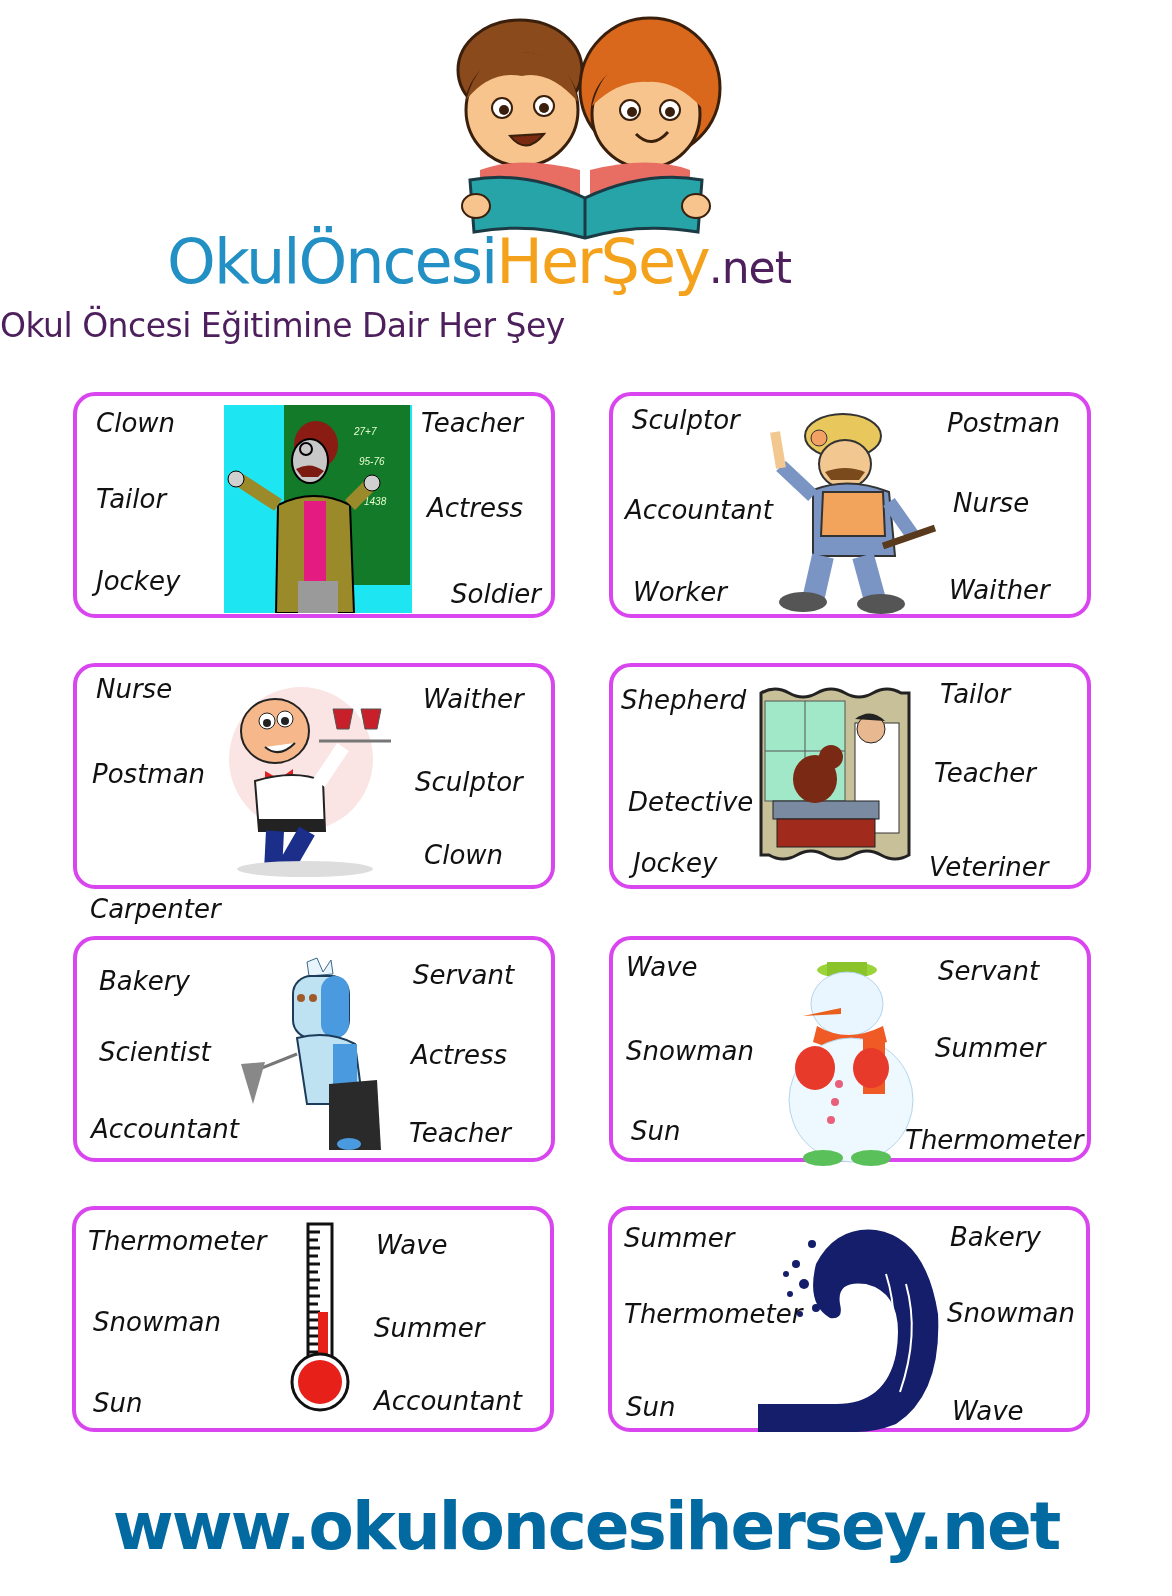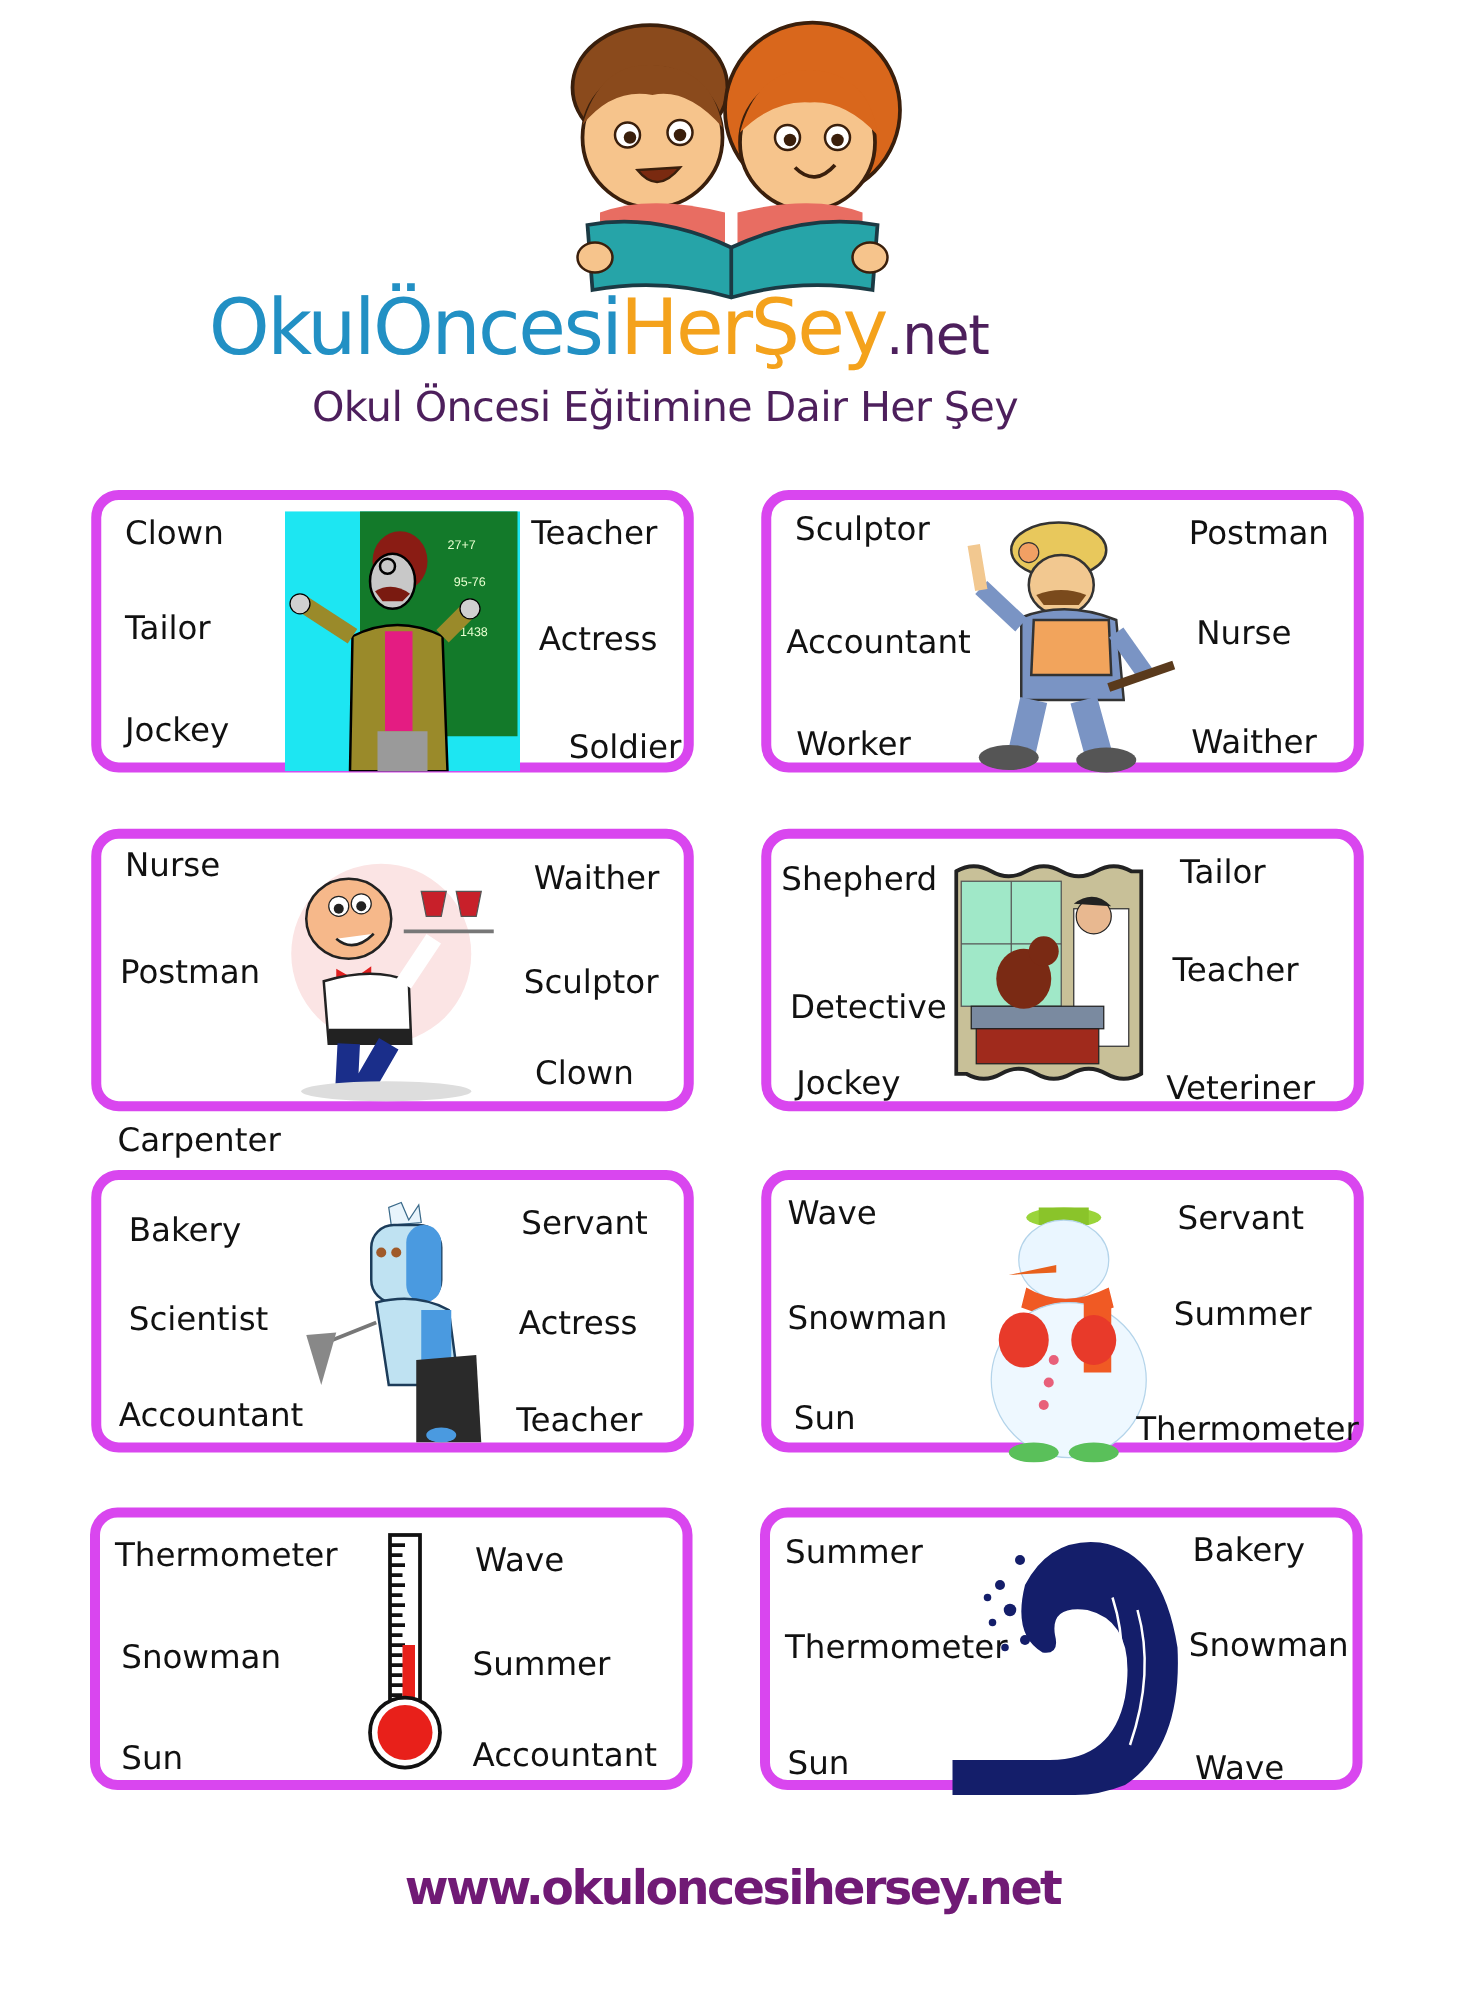--- a/index.html
+++ b/index.html
@@ -2,25 +2,25 @@
 <html><head>
   <meta charset="utf-8">
   <style>
     html, body { margin: 0; padding: 0; background: #ffffff; }
     body { width: 1172px; height: 1596px; position: relative; overflow: hidden; font-family: "Liberation Sans", "DejaVu Sans", sans-serif; }
     .logo-art { position: absolute; left: 440px; top: 10px; width: 290px; height: 230px; }
     .brand { position: absolute; left: 0; top: 222px; width: 958px; text-align: center; font-family: "DejaVu Sans", sans-serif; font-weight: normal; font-size: 62px; letter-spacing: -2px; line-height: 80px; }
     .brand .b1 { color: #2290c4; }
     .brand .b2 { color: #f4a21c; }
     .brand .b3 { color: #4d1f5c; font-size: 44px; letter-spacing: -1px; }
-    .tagline { position: absolute; left: 0; top: 306px; width: 1064px; text-align: center; font-family: "DejaVu Sans", sans-serif; font-size: 33px; color: #4d1f5c; letter-spacing: -0.5px; }
-    .card { position: absolute; width: 482px; height: 226px; border: 8px solid #d946ef; border-radius: 22px; box-sizing: border-box; background: #fff; }
+    .tagline { position: absolute; left: 0; top: 306px; width: 1064px; font-family: "DejaVu Sans", sans-serif; font-size: 33px; color: #4d1f5c; letter-spacing: -0.5px; }
+    .card { position: absolute; width: 482px; height: 226px; border: 4px solid #d946ef; border-radius: 22px; box-sizing: border-box; background: #fff; font-style: italic; }
     .word { position: absolute; font-family: "DejaVu Sans", sans-serif; font-size: 26px; color: #111; white-space: nowrap; line-height: 30px; }
     .pic { position: absolute; }
-    .footer { position: absolute; left: 0; top: 1488px; width: 1172px; text-align: center; font-family: "DejaVu Sans", sans-serif; font-weight: bold; font-size: 38px; color: #701a75; letter-spacing: -2px; }
+    .footer { position: absolute; left: 0; top: 1488px; width: 1172px; text-align: center; font-family: "DejaVu Sans", sans-serif; font-weight: bold; font-size: 66px; color: #0369a1; letter-spacing: -2px; }
   </style>
 </head>
 <body>
 
 <svg class="logo-art" viewBox="0 0 290 230">
 
   <ellipse cx="80" cy="60" rx="62" ry="50" fill="#8a4a1c" stroke="#3a1f0c" stroke-width="3"></ellipse>
   <circle cx="82" cy="100" r="56" fill="#f6c48c" stroke="#3a1f0c" stroke-width="3"></circle>
   <path d="M26 90 Q40 40 82 42 Q130 44 138 92 Q110 60 82 66 Q50 60 26 90Z" fill="#8a4a1c"></path>
   <circle cx="62" cy="98" r="10" fill="#fff" stroke="#3a1f0c" stroke-width="2"></circle>

